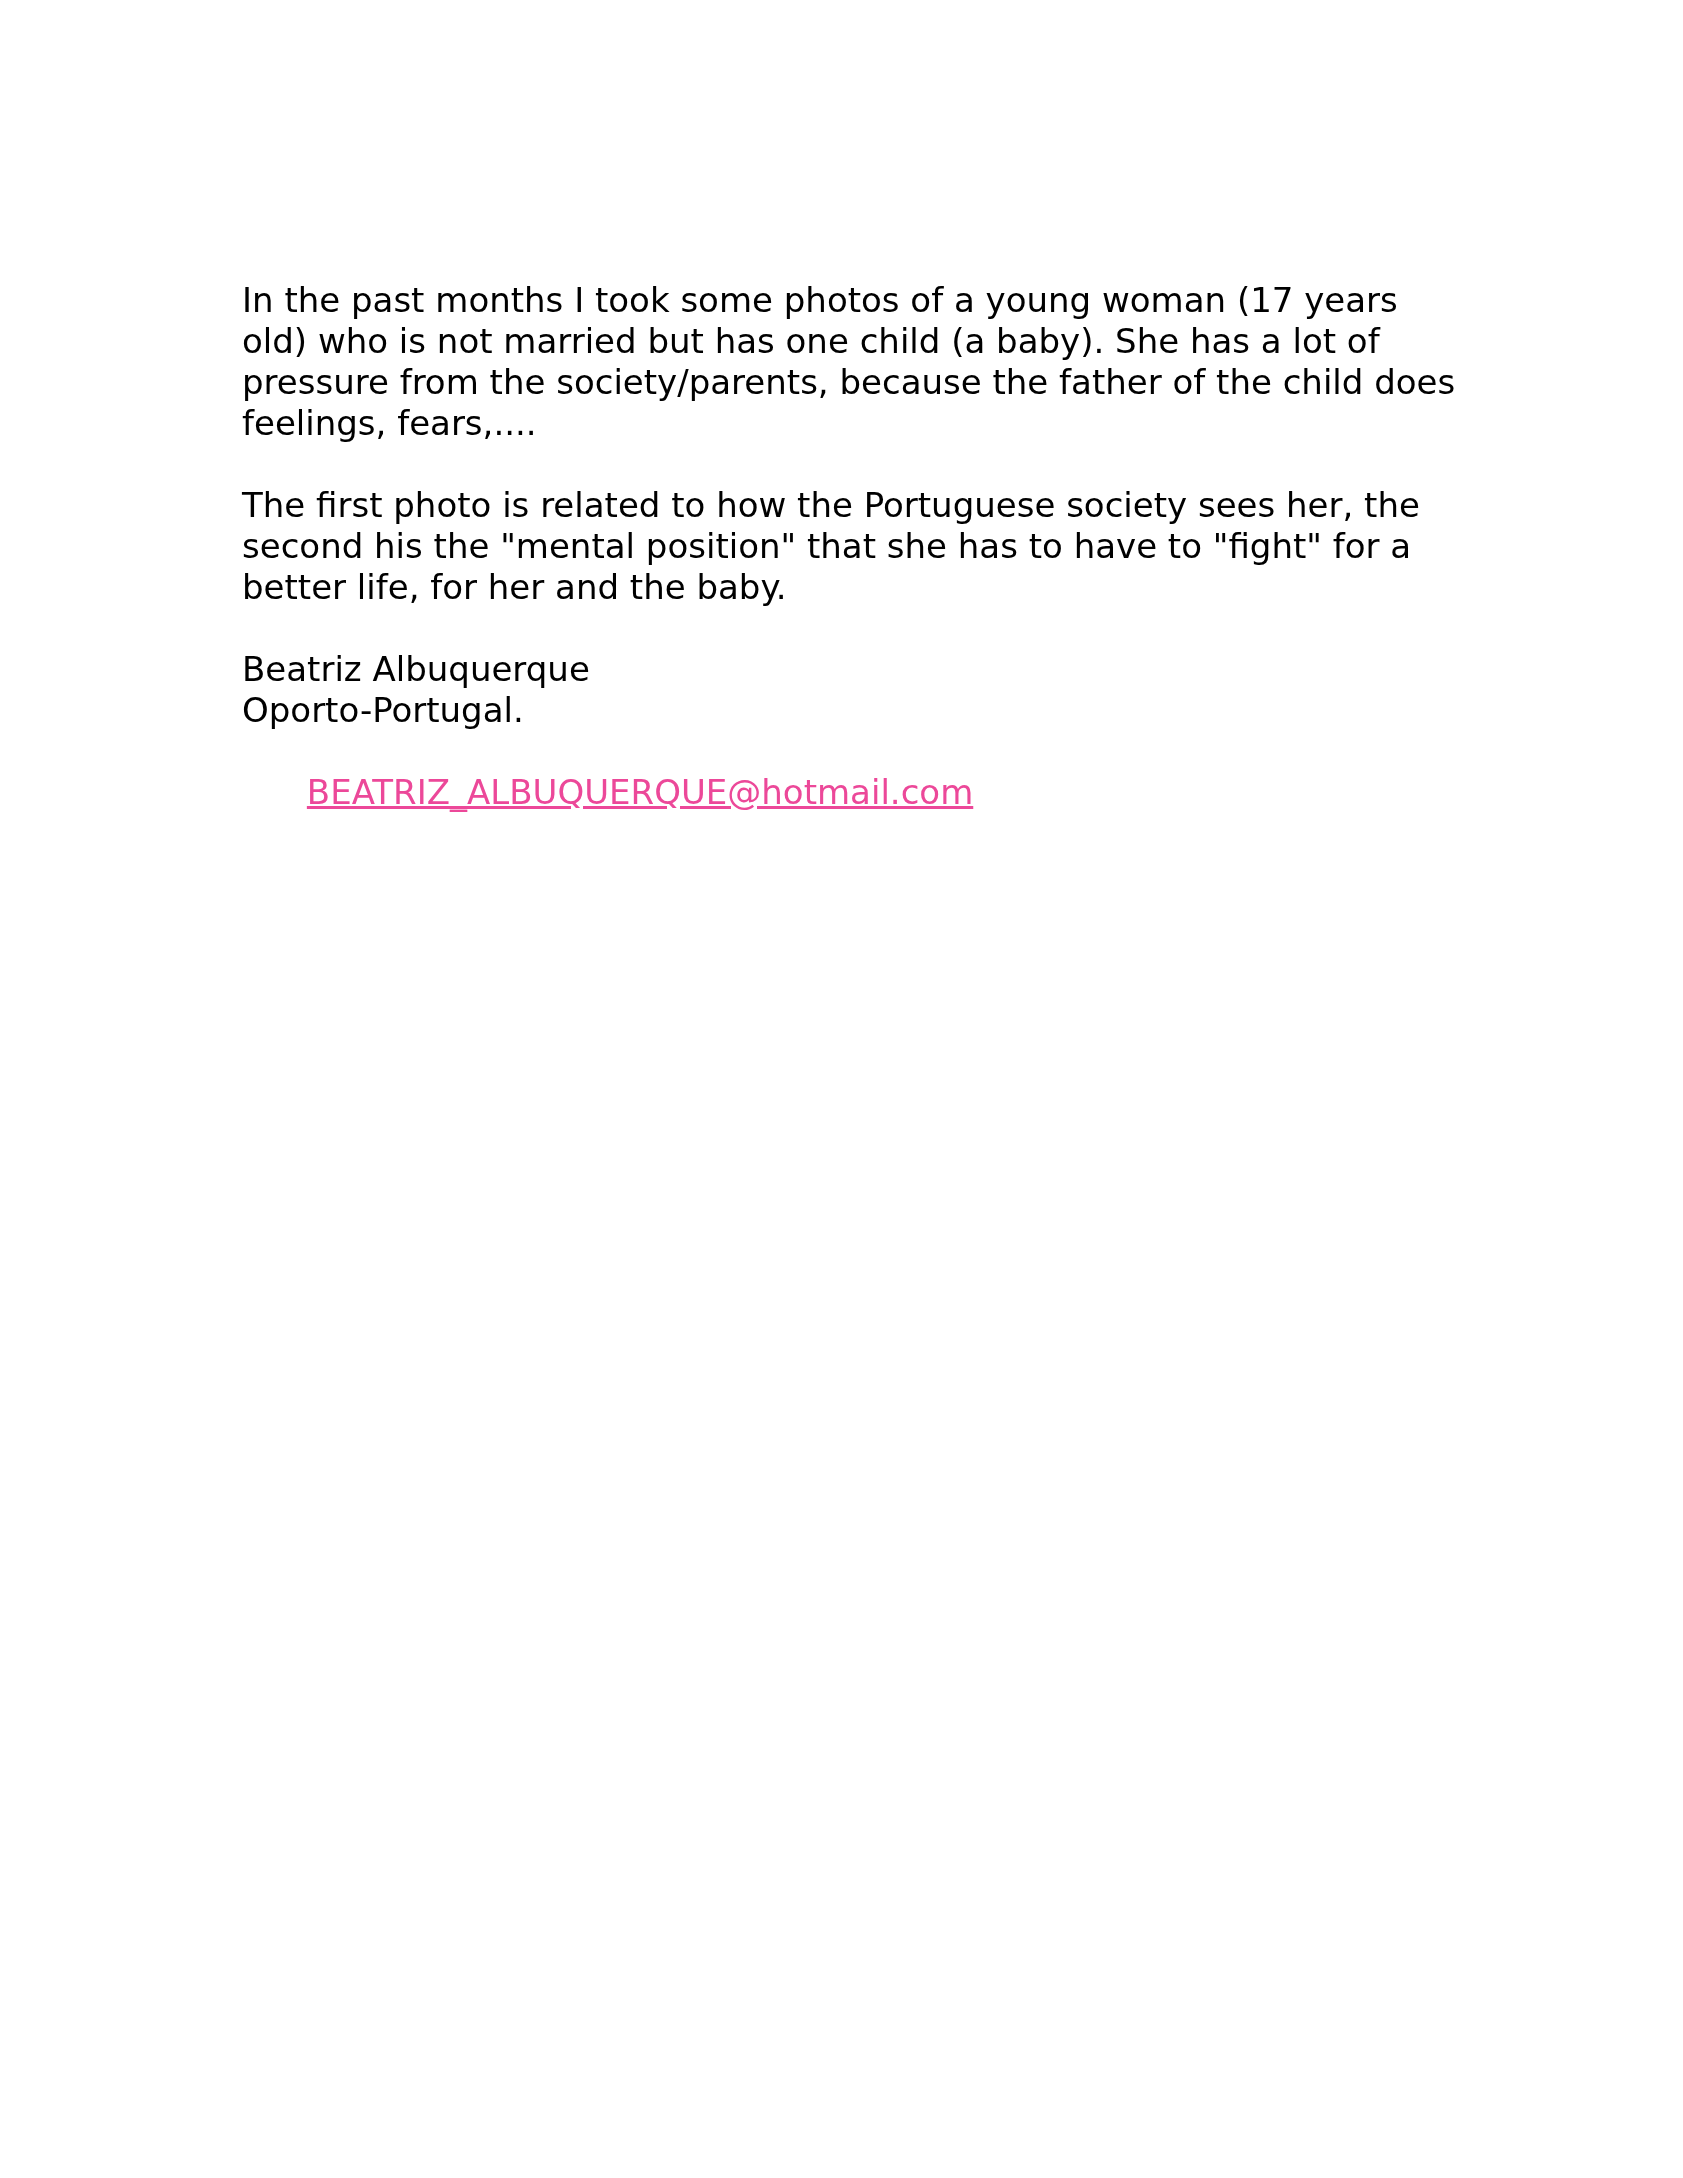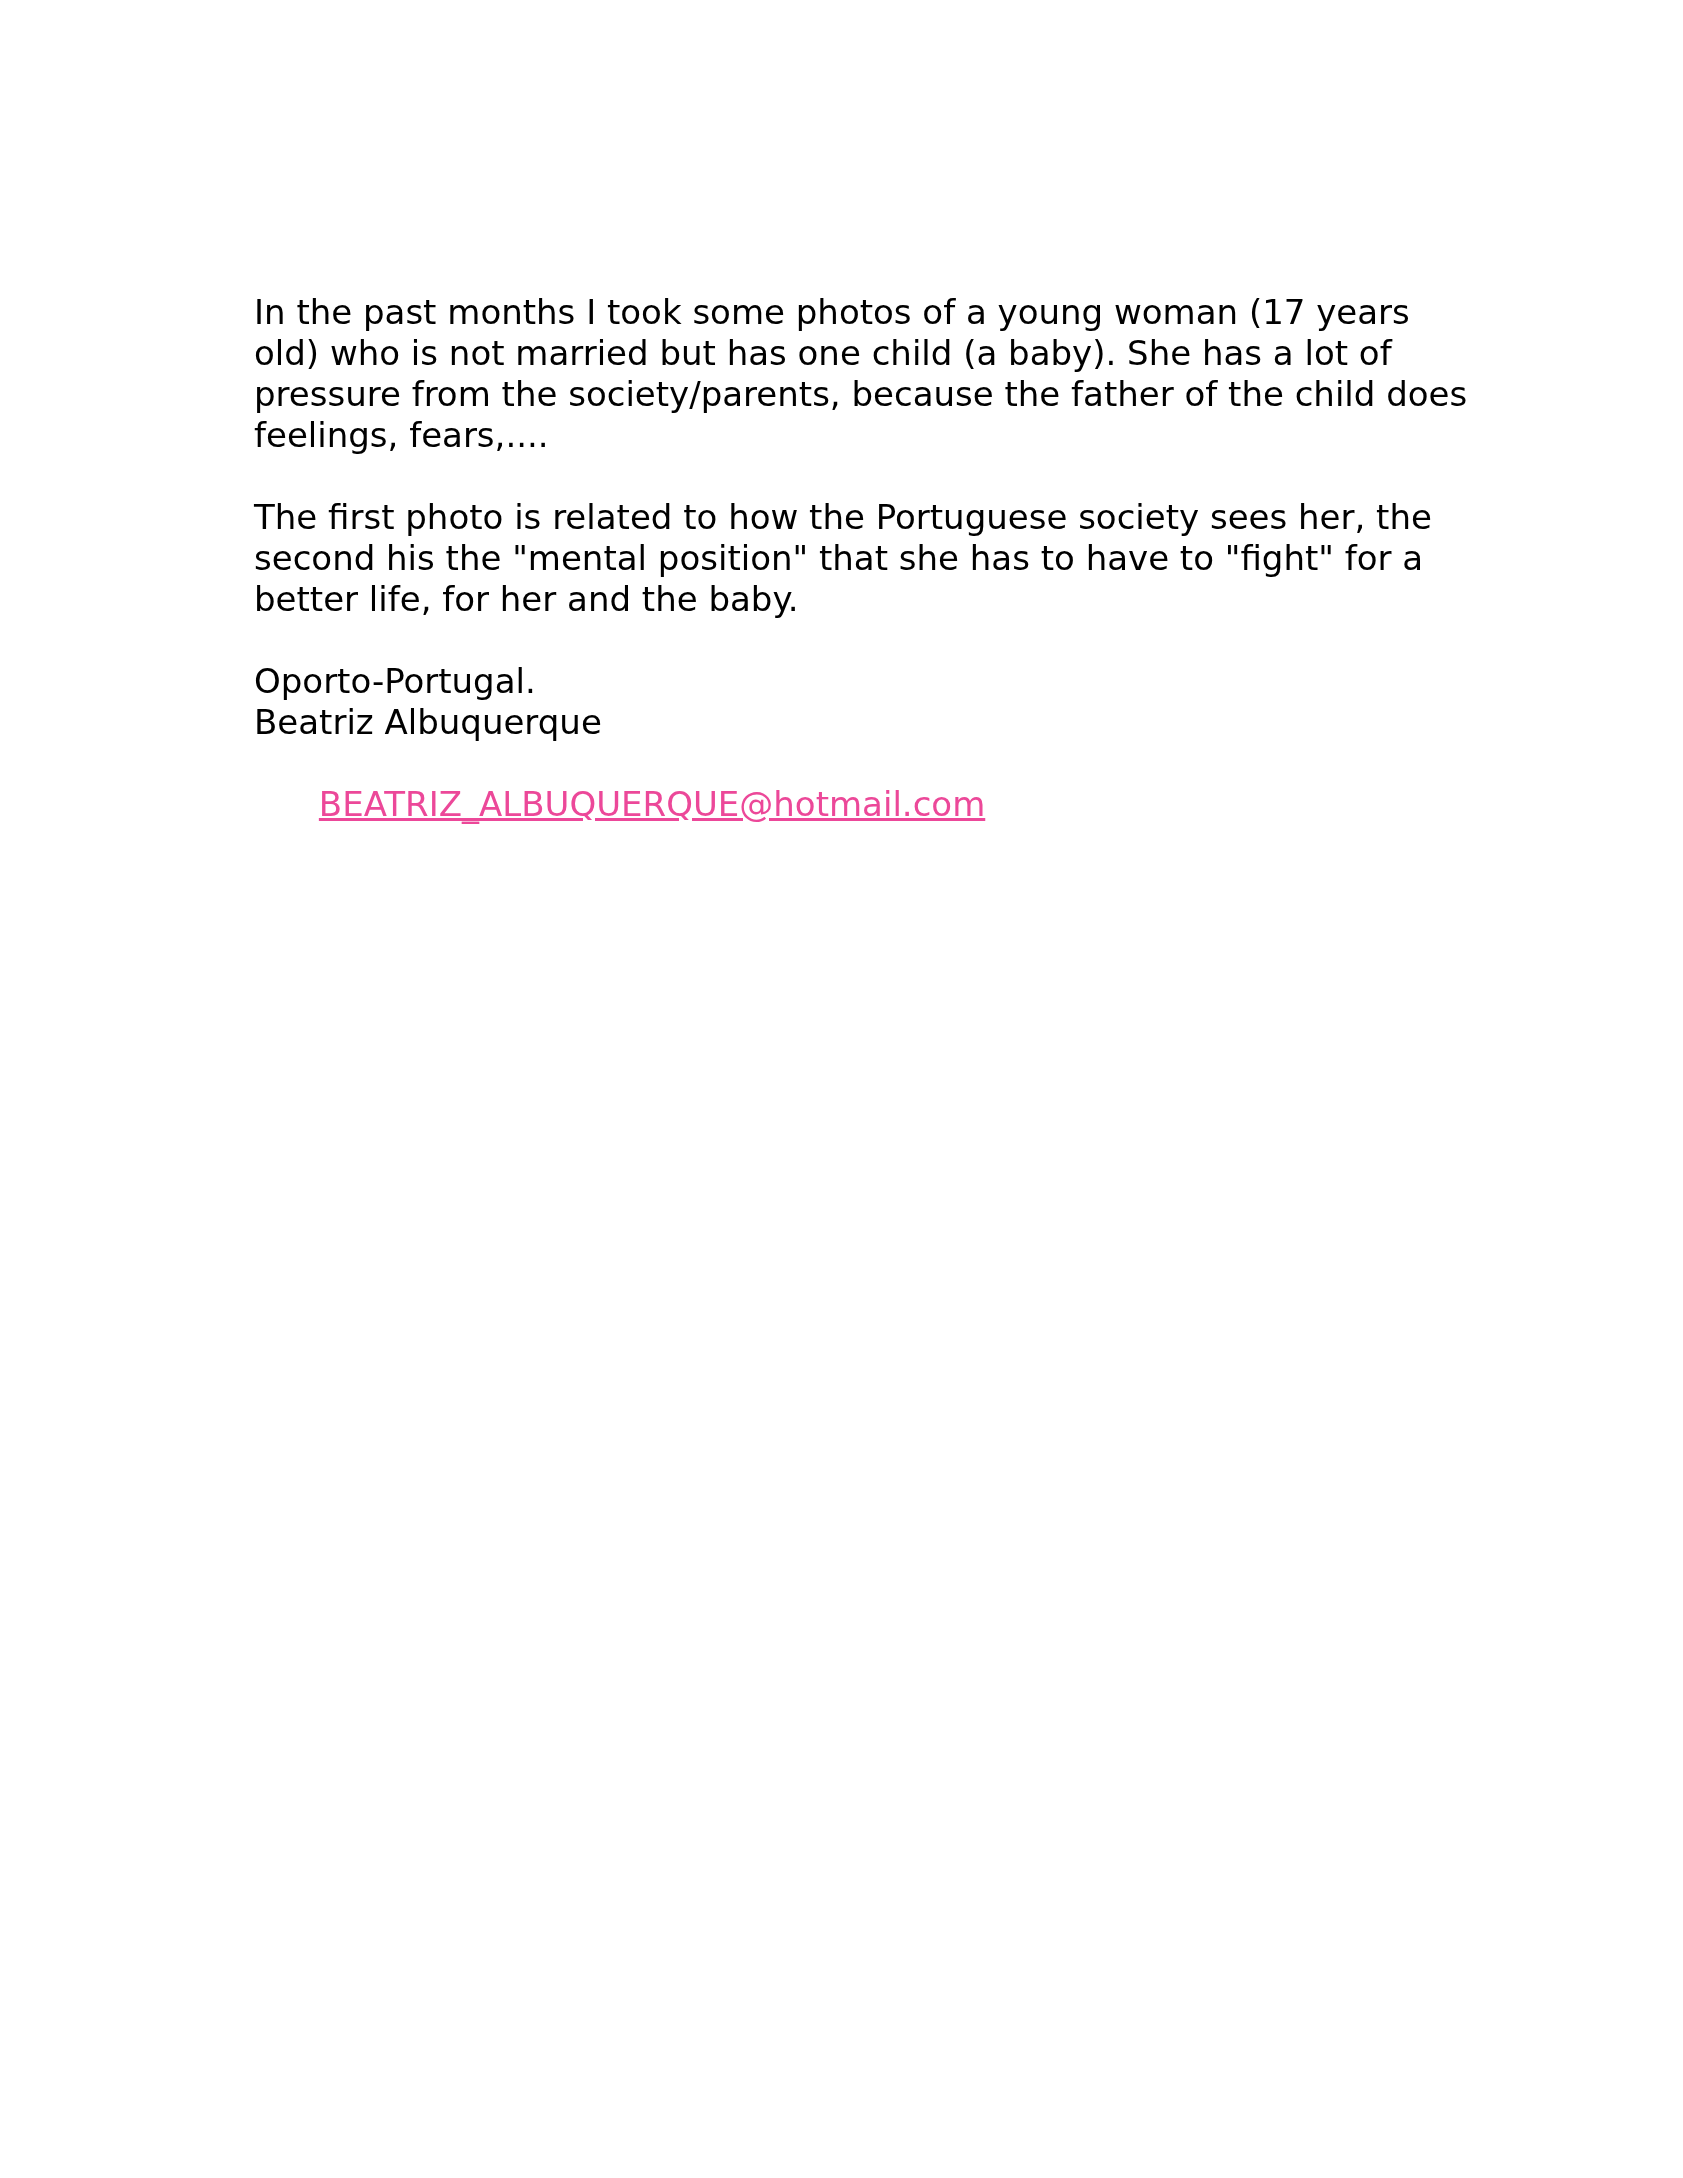--- a/index.html
+++ b/index.html
@@ -18,21 +18,21 @@
   .doc {
     position: absolute;
     left: 242px;
     top: 280px;
     width: 1267px;
     font-size: 34px;
     line-height: 41px;
     letter-spacing: 0;
   }
   .para {
-    margin: 12px;
+    margin: 0;
   }
   .para + .para {
     margin-top: 41px;
   }
   .line {
     white-space: pre;
   }
   .signature {
     margin-top: 120px;
   }
@@ -54,21 +54,21 @@
     <div class="line">feelings, fears,....</div>
   </div>
 
   <div class="para">
     <div class="line">The first photo is related to how the Portuguese society sees her, the</div>
     <div class="line">second his the "mental position" that she has to have to "fight" for a</div>
     <div class="line">better life, for her and the baby.</div>
   </div>
 
   <div class="para signature">
+    <div class="line">Beatriz Albuquerque</div>
     <div class="line">Oporto-Portugal.</div>
-    <div class="line">Beatriz Albuquerque</div>
     <div class="line">
       <a class="email">BEATRIZ_ALBUQUERQUE@hotmail.com</a>
     </div>
   </div>
 
 </div>
 
 
 </body></html>

